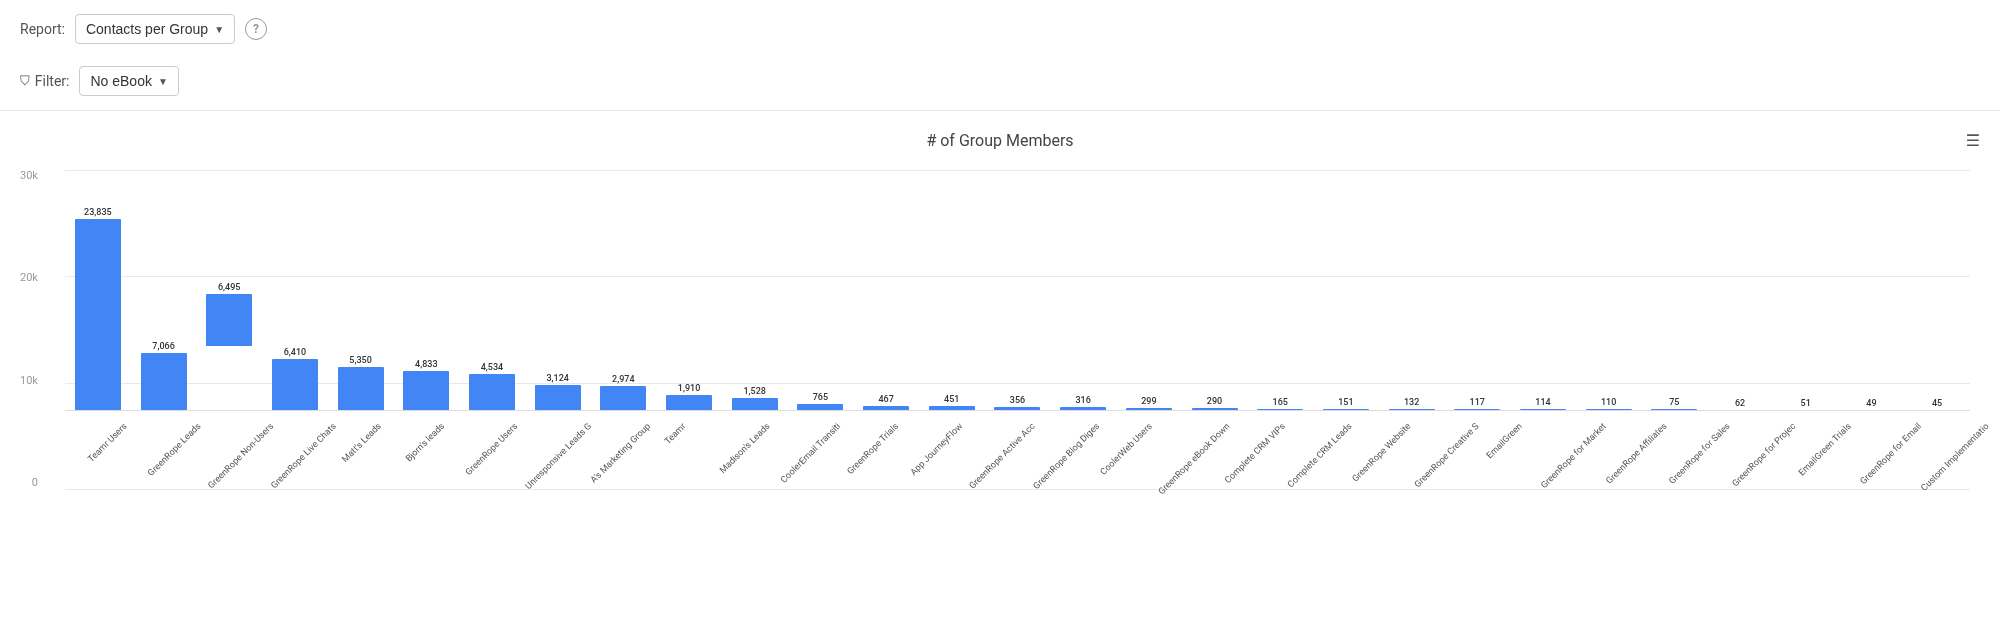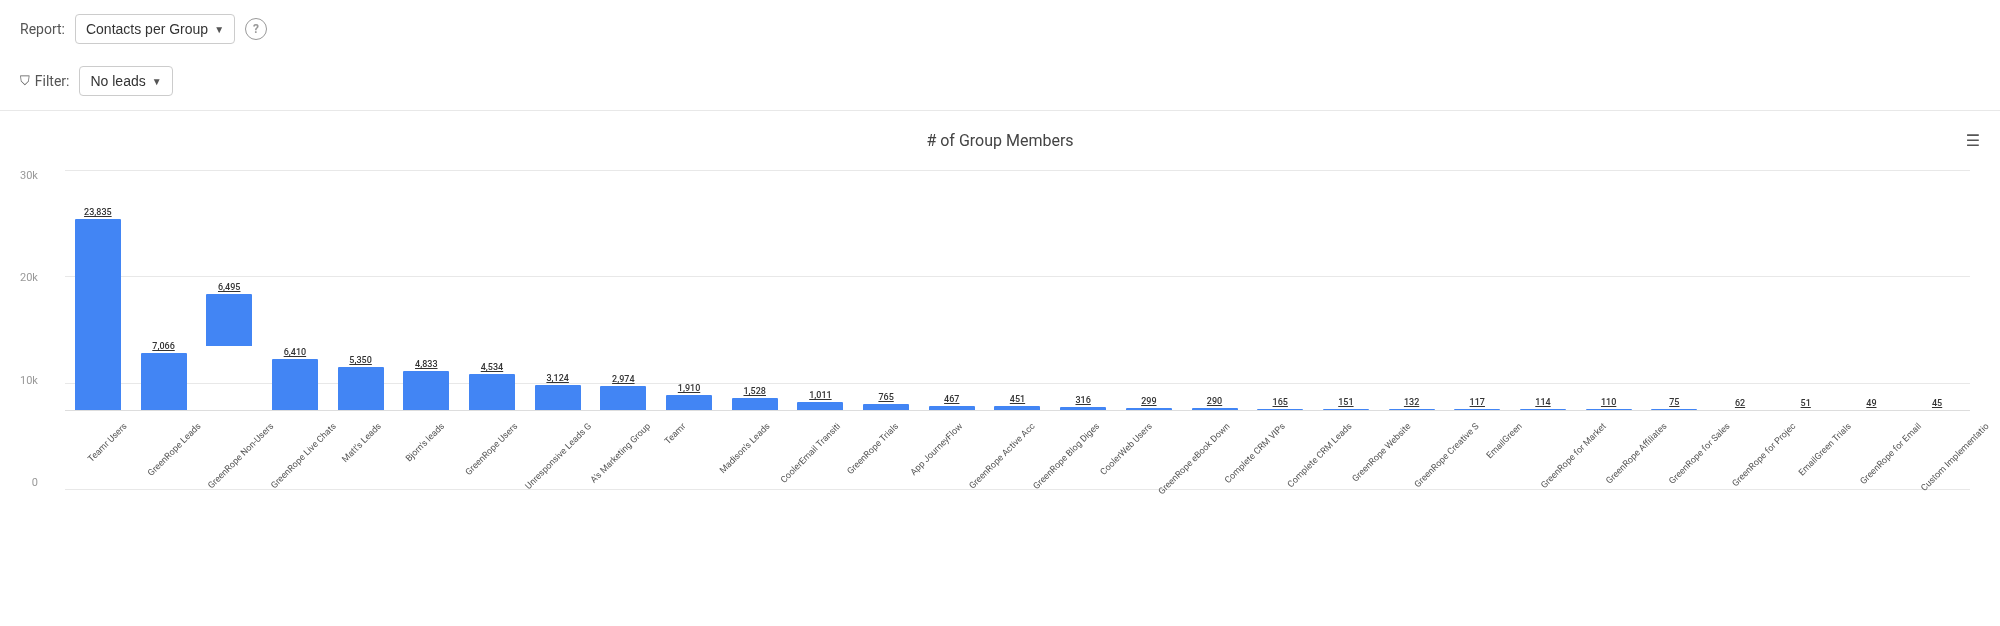--- a/index.html
+++ b/index.html
@@ -124,21 +124,20 @@
       width: 100%;
       border-top: 1px solid #e8e8e8;
     }
     .bars-wrapper {
       display: flex;
       align-items: flex-end;
       width: 100%;
       height: 100%;
       position: relative;
       z-index: 1;
-      text-decoration: underline;
     }
     .bar-group {
       display: flex;
       flex-direction: column;
       align-items: center;
       flex: 1;
       min-width: 0;
     }
     .bar-value {
       font-size: 9px;
@@ -185,21 +184,21 @@
     <span>?</span>
   </div>
 </div>
 
 <div class="filter-bar">
   <span class="filter-label">
     <span class="filter-icon">⛉</span>
     <span>Filter:</span>
   </span>
   <button class="dropdown-btn">
-    <span>No leads</span>
+    <span>No eBook</span>
     <span class="arrow">▼</span>
   </button>
 </div>
 
 <div class="chart-container">
   <div class="chart-title"># of Group Members</div>
   <div class="menu-icon">☰</div>
   <div class="chart-frame">
     <div class="chart-area" style="height: 320px;">
       <div class="y-axis" id="y-axis">
@@ -254,34 +253,34 @@
             </div>
             <div class="bar-group" style="height: 240px; justify-content: flex-end;">
               <div class="bar-value">1,910</div>
               <div class="bar" style="height: 15px;"></div>
             </div>
             <div class="bar-group" style="height: 240px; justify-content: flex-end;">
               <div class="bar-value">1,528</div>
               <div class="bar" style="height: 12px;"></div>
             </div>
             <div class="bar-group" style="height: 240px; justify-content: flex-end;">
-              <div class="bar-value">1,011</div>
-              <div class="bar" style="height: 8px;"></div>
-            </div>
-            <div class="bar-group" style="height: 240px; justify-content: flex-end;">
               <div class="bar-value">765</div>
               <div class="bar" style="height: 6px;"></div>
             </div>
             <div class="bar-group" style="height: 240px; justify-content: flex-end;">
               <div class="bar-value">467</div>
               <div class="bar" style="height: 4px;"></div>
             </div>
             <div class="bar-group" style="height: 240px; justify-content: flex-end;">
               <div class="bar-value">451</div>
               <div class="bar" style="height: 4px;"></div>
+            </div>
+            <div class="bar-group" style="height: 240px; justify-content: flex-end;">
+              <div class="bar-value">356</div>
+              <div class="bar" style="height: 3px;"></div>
             </div>
             <div class="bar-group" style="height: 180px; justify-content: flex-end;">
               <div class="bar-value">316</div>
               <div class="bar" style="height: 3px;"></div>
             </div>
             <div class="bar-group" style="height: 280px; justify-content: flex-end;">
               <div class="bar-value">299</div>
               <div class="bar" style="height: 2px;"></div>
             </div>
             <div class="bar-group" style="height: 240px; justify-content: flex-end;">

